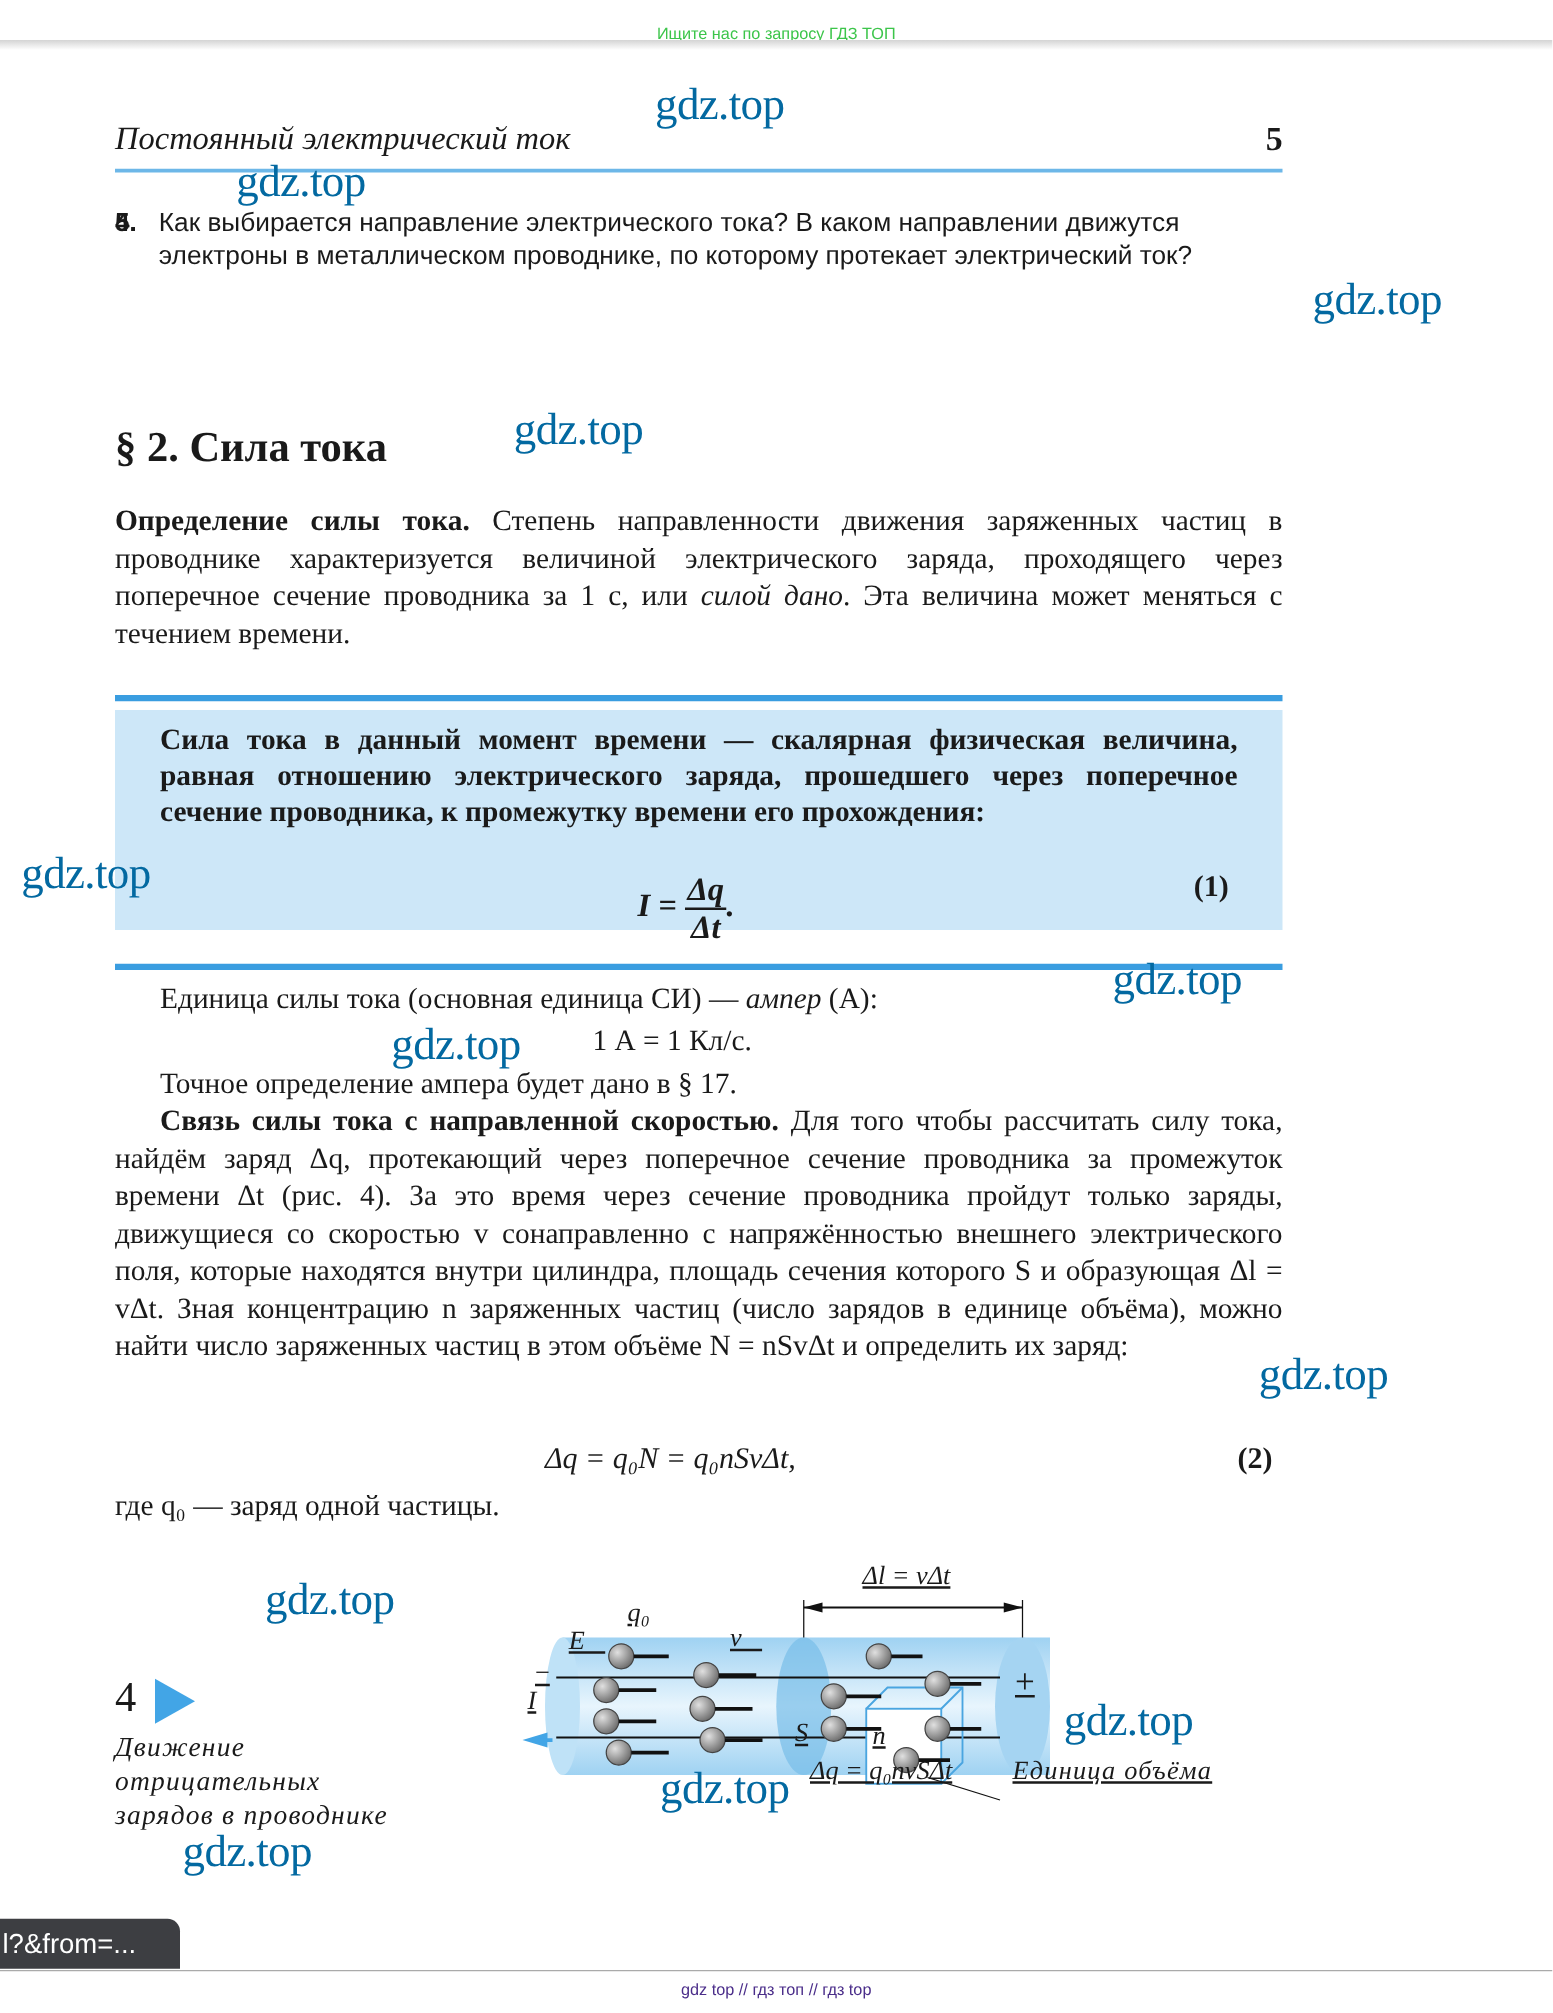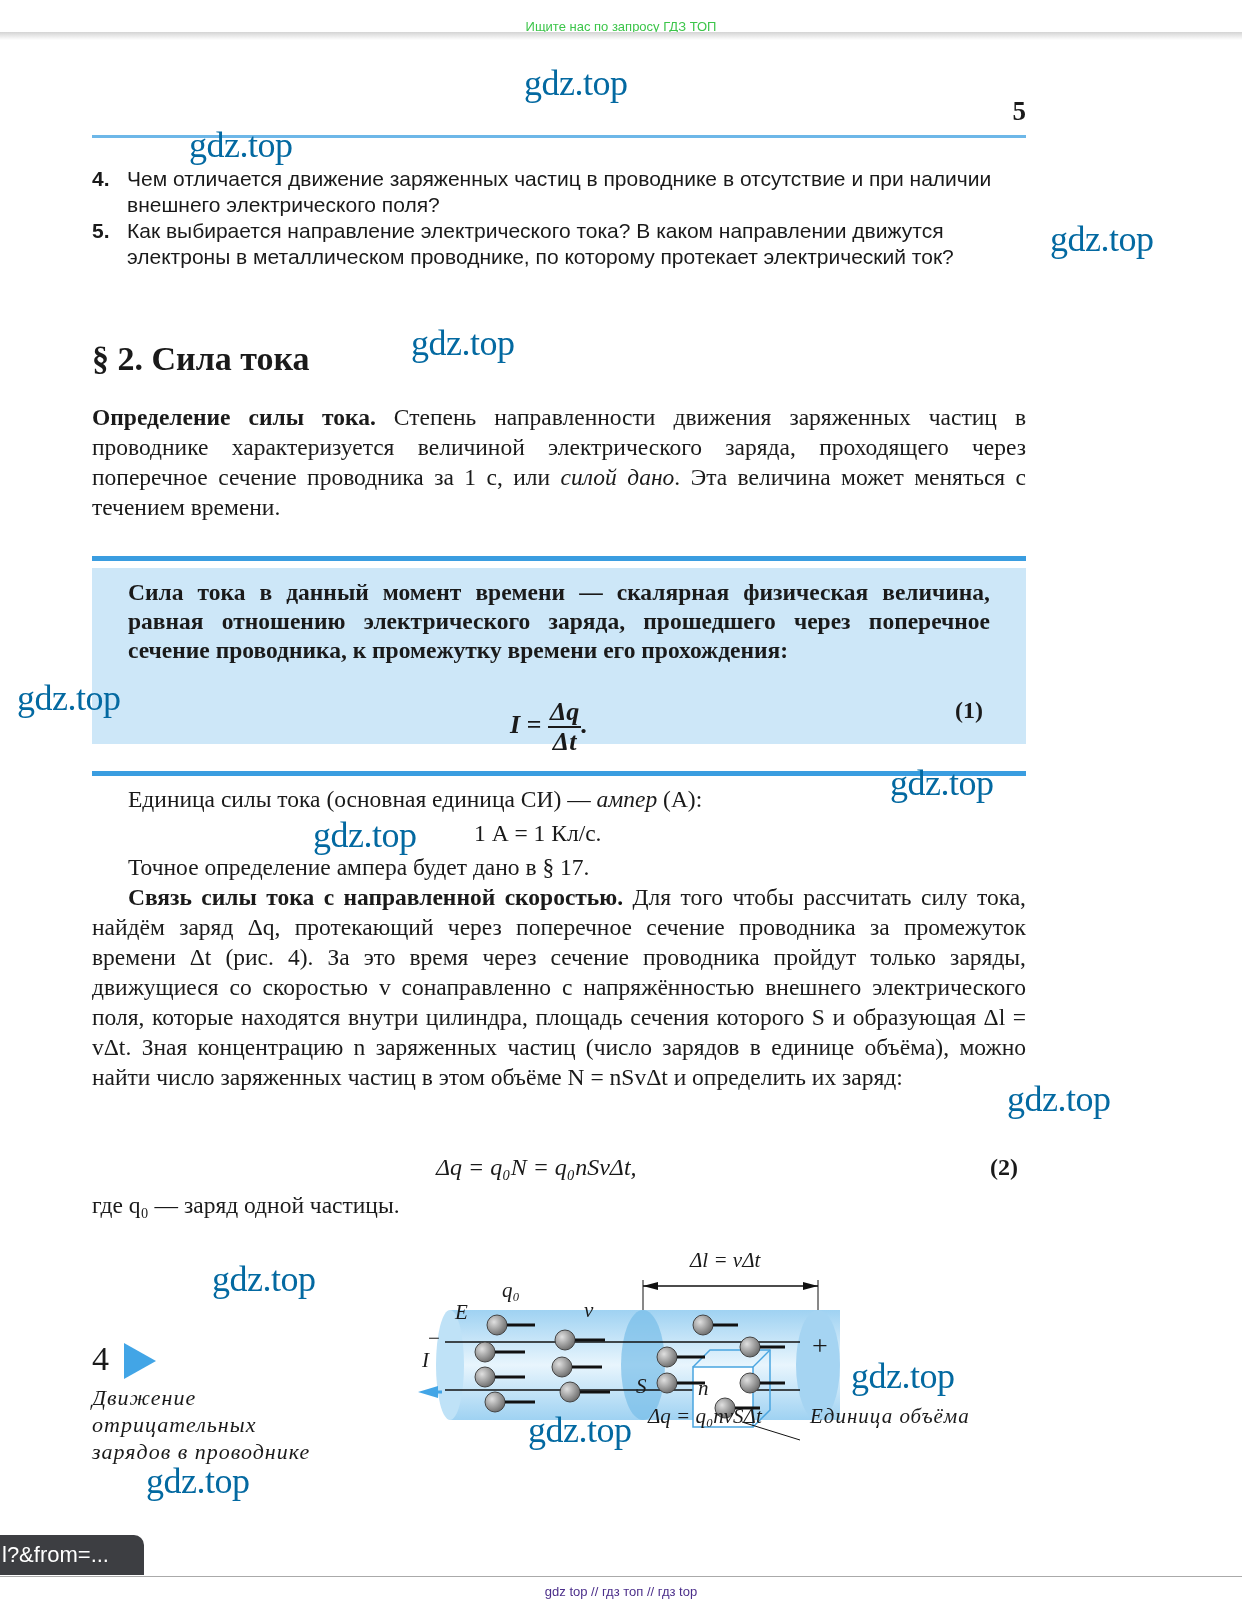--- a/index.html
+++ b/index.html
@@ -26,40 +26,40 @@
   .frac { display:inline-block; vertical-align:middle; text-align:center; }
   .frac span { display:block; line-height:28px; }
   .frac .num { border-bottom:2px solid #1a1a1a; padding:0 2px; }
   .eqno { position:absolute; font-family:"Liberation Serif", serif; font-size:24px; }
   .indent { text-indent:36px; }
   .center-eq { position:absolute; font-family:"Liberation Serif", serif; font-size:24px; font-style:italic; }
   .figcap-num { position:absolute; left:92px; top:1340px; font-family:"Liberation Serif", serif; font-size:34px; }
   .figcap-arrow { position:absolute; left:124px; top:1343px; width:0; height:0; border-top:18px solid transparent; border-bottom:18px solid transparent; border-left:32px solid #42a5e6; }
   .figcap-text { position:absolute; left:92px; top:1384px; font-family:"Liberation Serif", serif; font-style:italic; font-size:22px; line-height:27px; letter-spacing:1px; }
   .figure { position:absolute; left:400px; top:1280px; width:640px; height:190px; }
-  .fig-label { position:absolute; font-family:"Liberation Serif", serif; font-style:italic; font-size:21px; }
+  .fig-label { position:absolute; font-family:"Liberation Serif", serif; font-style:italic; font-size:21px;text-decoration:underline; }
   .tooltip { position:absolute; left:0; top:1535px; width:142px; height:40px; background:#3d3e42; border-radius:0 10px 0 0; color:#fff; font-family:"Liberation Sans", sans-serif; font-size:22px; line-height:40px; padding-left:2px; overflow:hidden; white-space:nowrap; }
   .bottomline { position:absolute; left:0; top:1576px; width:1242px; height:1px; background:#aaa; }
   .footer { position:absolute; left:0; top:1584px; width:1242px; text-align:center; font-family:"Liberation Sans", sans-serif; font-size:13px; color:#4b2e8a; }
 </style>
 </head>
 <body>
 
 <div class="topbar"><span>Ищите нас по запросу ГДЗ ТОП</span></div>
 <div class="topshadow"></div>
 
 <div class="runhead">
+  <span class="title">Постоянный электрический ток</span>
   <span class="pnum">5</span>
 </div>
 <div class="runline"></div>
 
 <div class="questions">
   <div class="q">
     <span class="num">4.</span>
-    <span>Чем отличается движение заряженных частиц в проводнике в отсутствие и при наличии внешнего электрического поля?</span>
   </div>
   <div class="q">
     <span class="num">5.</span>
     <span>Как выбирается направление электрического тока? В каком направлении движутся электроны в металлическом проводнике, по которому протекает электрический ток?</span>
   </div>
 </div>
 
 <div class="sec-title">§ 2. Сила тока</div>
 
 <div class="para" style="top:402px;">

